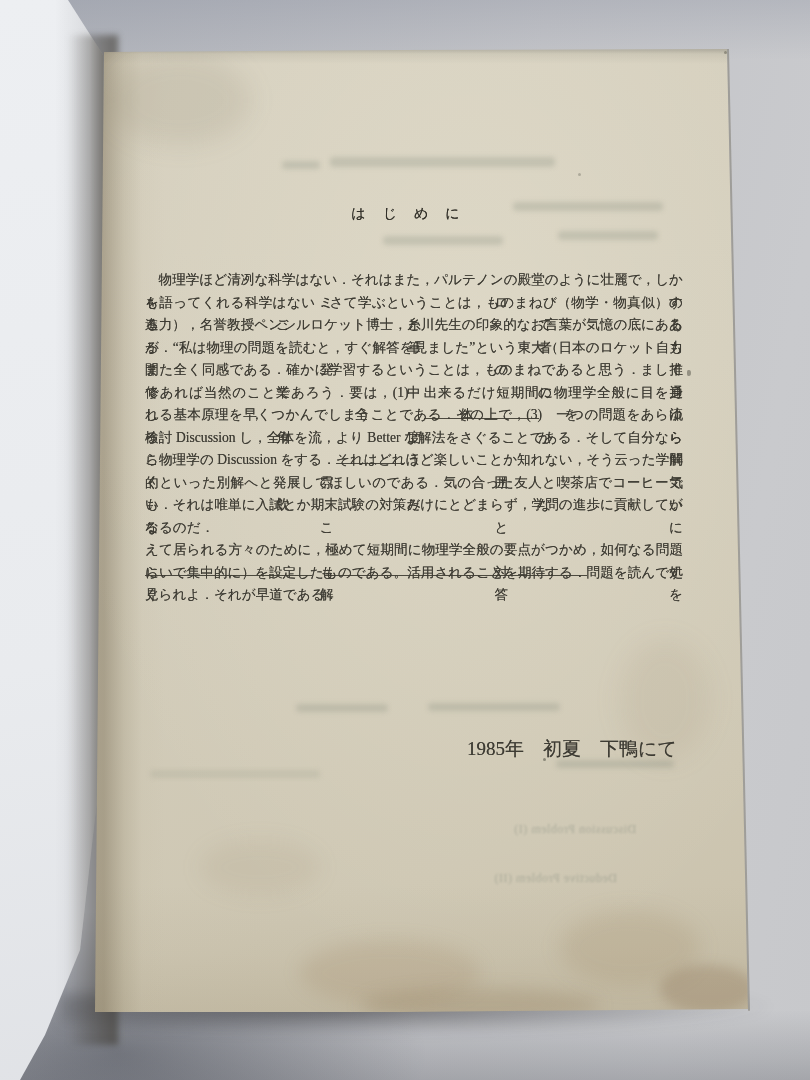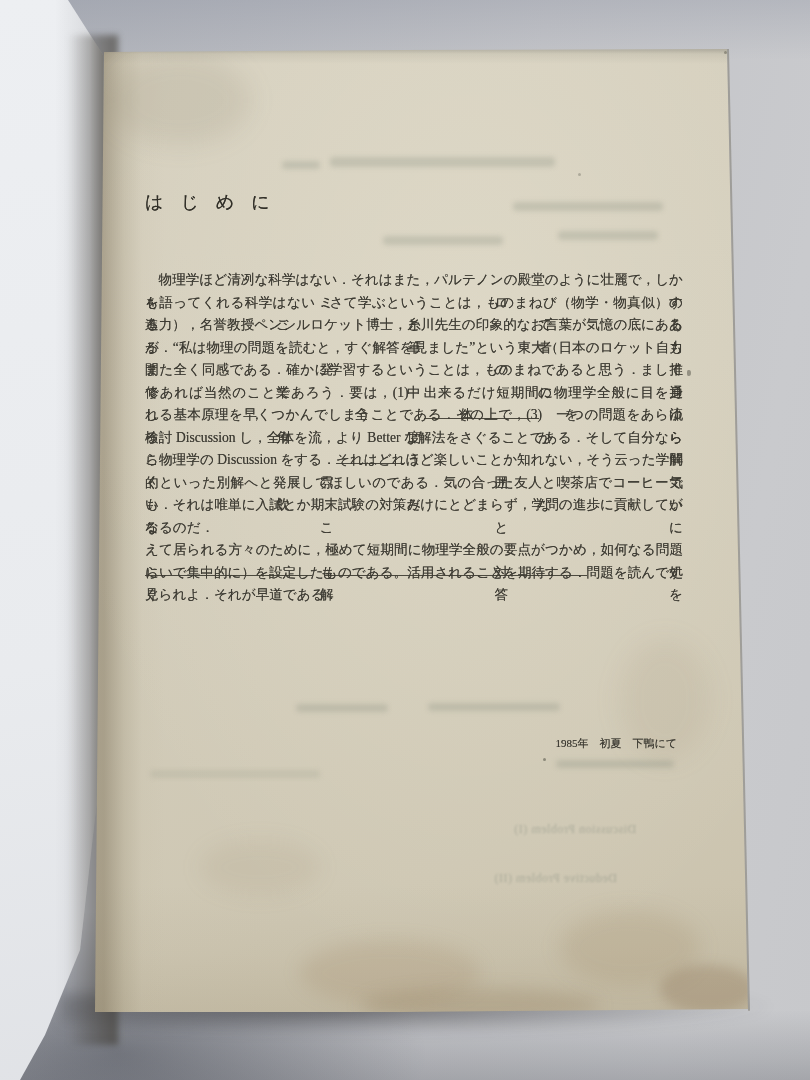--- a/index.html
+++ b/index.html
@@ -64,29 +64,29 @@
   .speck.k1{left:687px;top:370px;width:4px;height:6px;opacity:.55;border-radius:40% 60% 60% 40%;}
   .speck.k2{left:543px;top:758px;width:3px;height:3px;opacity:.6;}
   .speck.k3{left:724px;top:51px;width:3px;height:3px;opacity:.5;}
   .speck.k4{left:578px;top:173px;width:3px;height:3px;opacity:.35;}
 
   .st-text{position:absolute;transform:scaleX(-1);color:#7f877a;opacity:.45;filter:blur(1.1px);
     font-size:12px;letter-spacing:.5px;white-space:nowrap;}
   .st-text.t1{left:445px;top:822px;width:260px;text-align:center;}
   .st-text.t2{left:448px;top:871px;width:215px;text-align:center;}
 
-  .page-title{position:absolute;left:145px;top:190px;width:538px;text-align:left;
-    font-size:18px;letter-spacing:17px;color:#312f28;text-shadow:0 0 .5px rgba(49,47,40,.8);}
+  .page-title{position:absolute;left:145px;top:205px;width:538px;text-align:center;
+    font-size:14px;letter-spacing:17px;color:#312f28;text-shadow:0 0 .5px rgba(49,47,40,.8);}
   .body-text{position:absolute;left:145px;top:269px;width:538px;color:#3d3b33;
     text-shadow:0 0 .5px rgba(61,59,51,.75);}
   .tline{height:22.5px;line-height:22.5px;font-size:13.6px;white-space:nowrap;}
   .tline.just{white-space:normal;text-align:justify;text-align-last:justify;}
   .u{border-bottom:1.2px solid rgba(56,53,44,.88);padding-bottom:18px;}
   .colophon{position:absolute;left:145px;top:736px;width:532px;text-align:right;
-    font-size:11px;color:#3d3b33;text-shadow:0 0 .5px rgba(61,59,51,.75);}
+    font-size:19px;color:#3d3b33;text-shadow:0 0 .5px rgba(61,59,51,.75);}
 </style>
 </head>
 <body>
 
 <div class="photo">
   <div class="table-top-tint"></div>
   <div class="table-shade-corner"></div>
   <div class="table-shade-bottom"></div>
 
   <div class="book-shadow"></div>

